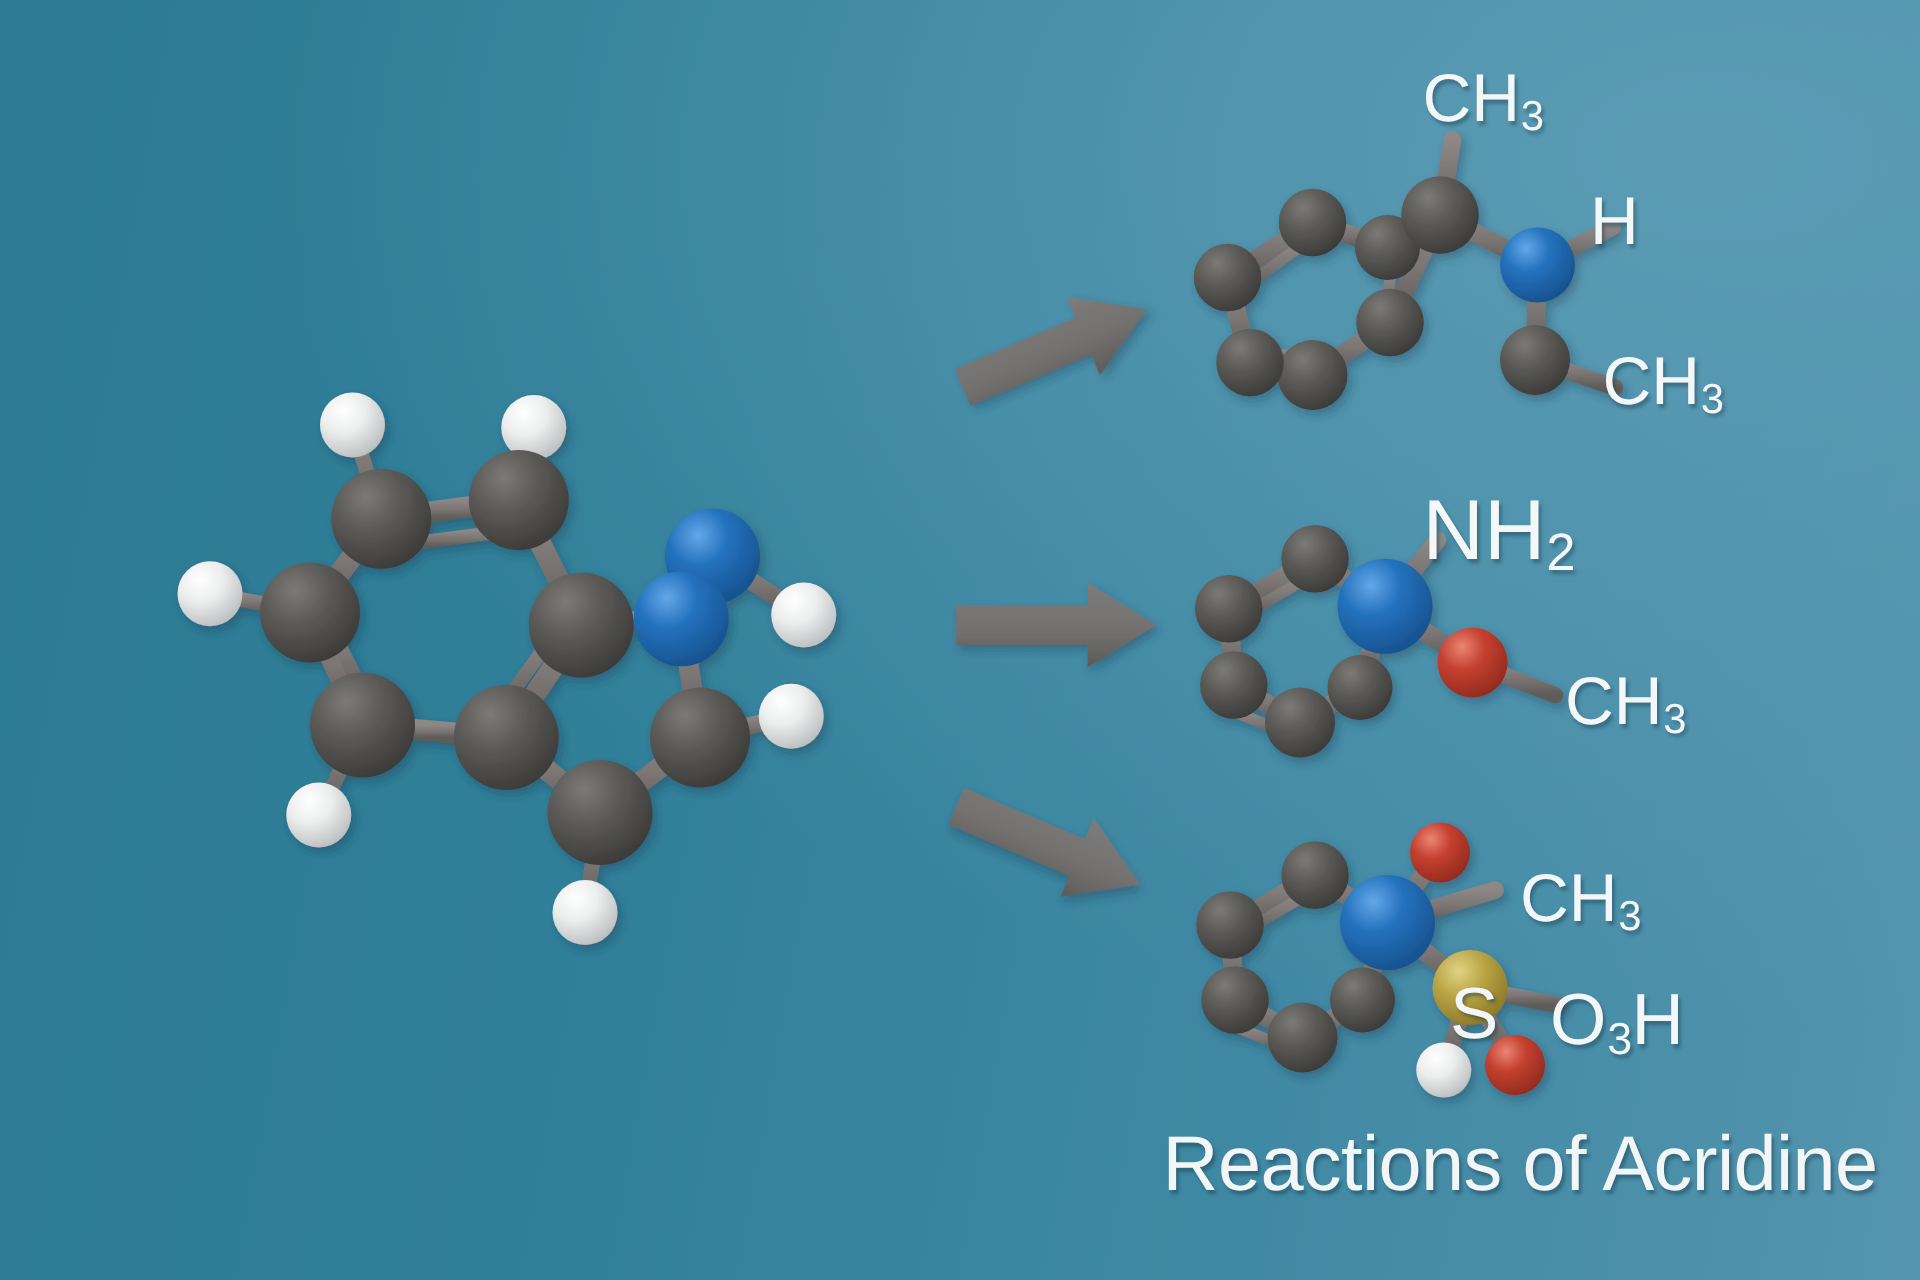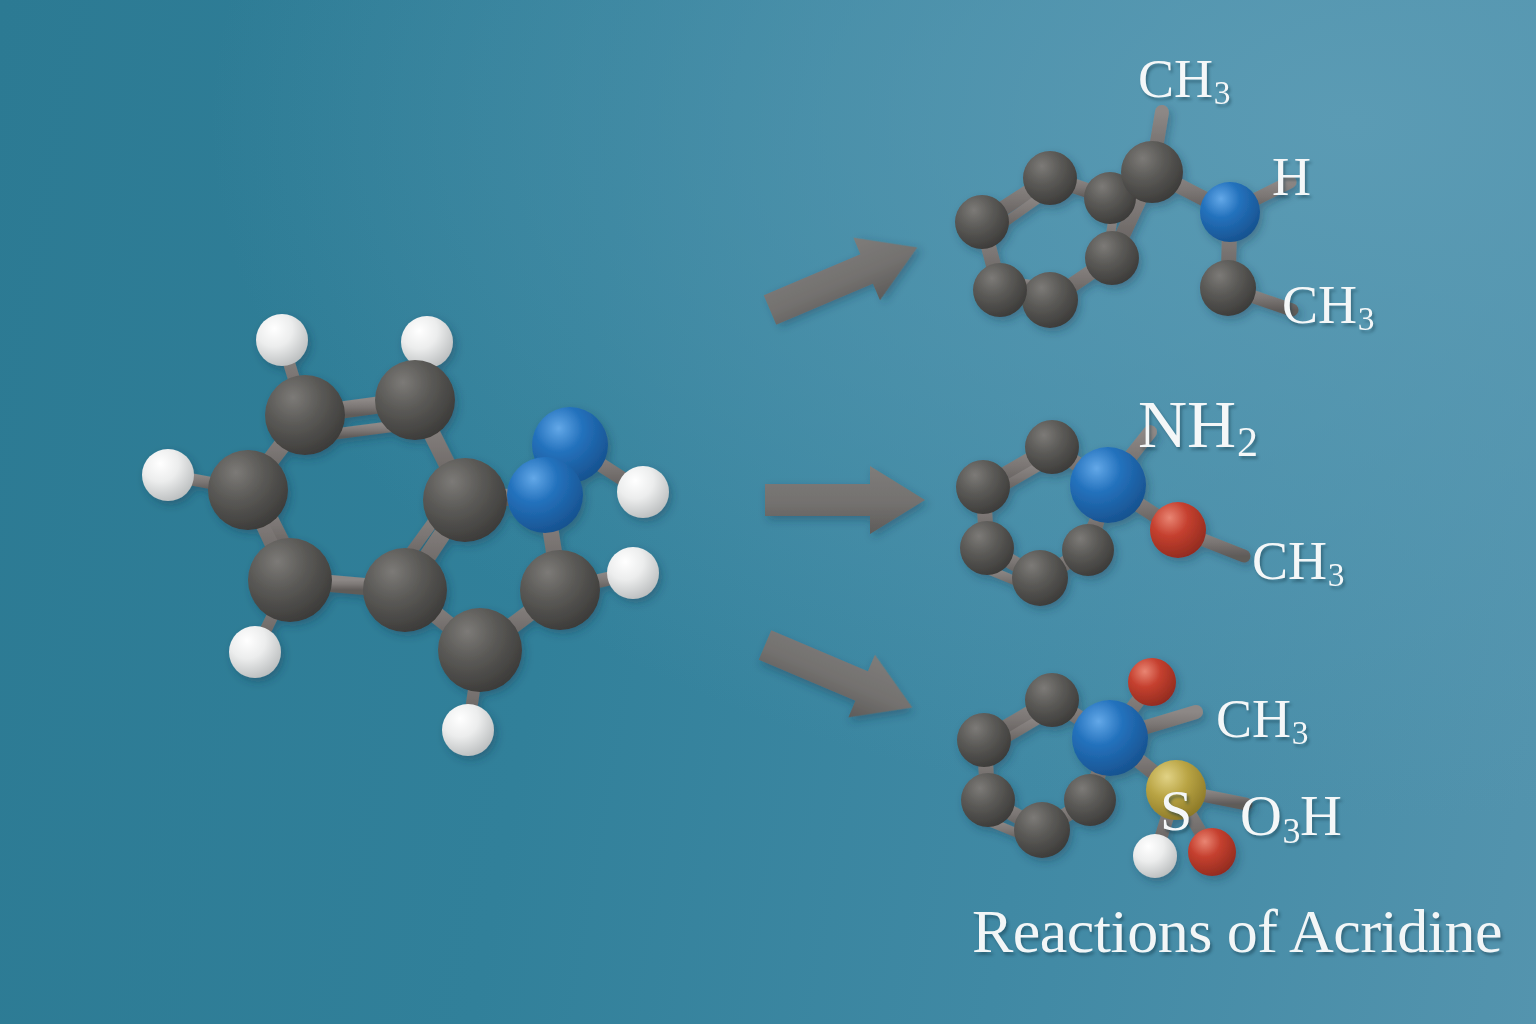--- a/index.html
+++ b/index.html
@@ -5,21 +5,21 @@
   html, body {
     margin: 0;
     padding: 0;
     background: #2f7d96;
   }
   #stage {
     position: relative;
     width: 1536px;
     height: 1024px;
     overflow: hidden;
-    font-family: Liberation Serif, serif;
+    font-family: Liberation Sans, sans-serif;
     background:
       radial-gradient(ellipse 120% 110% at 88% 12%, #5b9bb4 0%, rgba(91,155,180,0) 62%),
       linear-gradient(100deg, #2c7a93 0%, #31809a 38%, #4089a4 68%, #5494ae 100%);
   }
   #scene { position:absolute; inset:0; width:100%; height:100%; display:block; }
 
   .title {
     position: absolute;
     left: 0; right: 34px;
     top: 896px;

